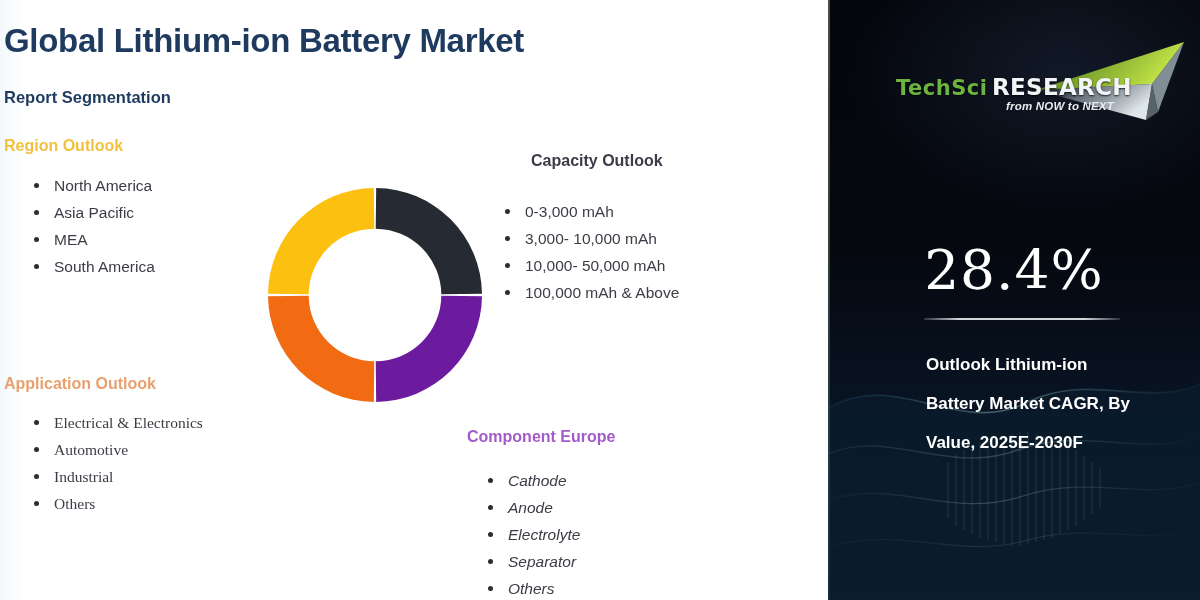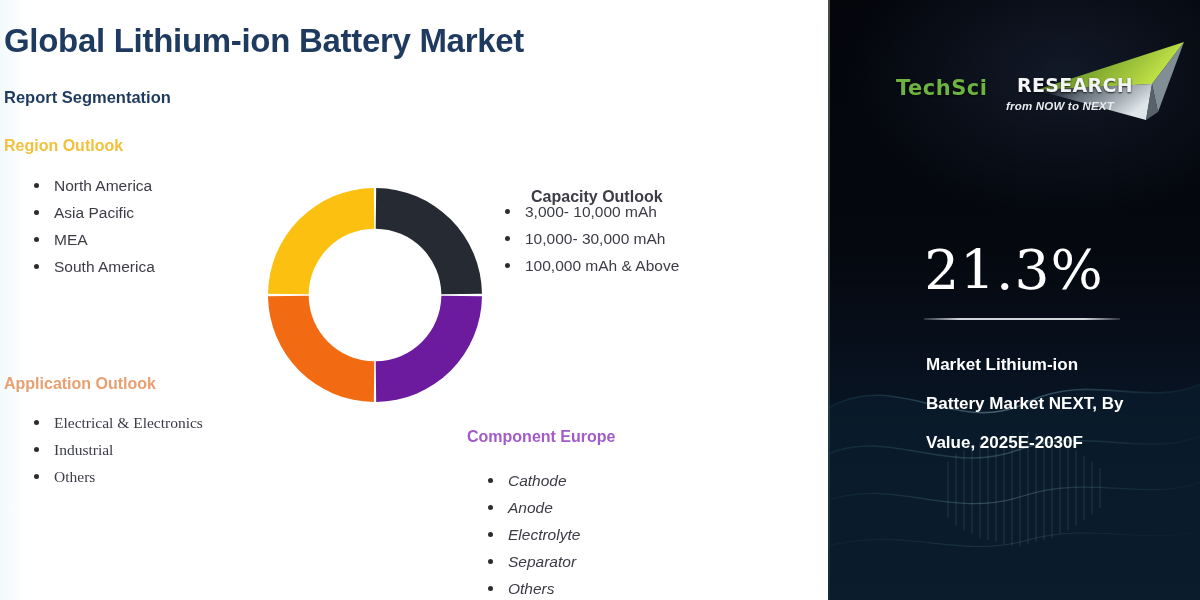--- a/index.html
+++ b/index.html
@@ -46,21 +46,21 @@
   }
 
   .outlook-heading {
     position: absolute;
     font-size: 16px;
     font-weight: bold;
     white-space: nowrap;
   }
   #region-heading      { left: 4px;   top: 137px; color: #f2c13c; }
   #application-heading { left: 4px;   top: 375px; color: #e8a070; }
-  #capacity-heading    { left: 531px; top: 152px; color: #3c3c46; margin-top: 36px; }
+  #capacity-heading    { left: 531px; top: 152px; color: #3c3c46; }
   #component-heading   { left: 467px; top: 428px; color: #a25bc9; }
 
   .bullet-list {
     position: absolute;
     margin: 4px;
     padding: 0;
     list-style: none;
   }
   .bullet-list li {
     position: relative;
@@ -138,28 +138,27 @@
     font-weight: bold;
     letter-spacing: 0.5px;
     color: #6cb33f;
     font-family: "DejaVu Sans", sans-serif;
     text-shadow: 0 1px 2px rgba(0,0,0,0.8);
     white-space: nowrap;
   }
   #logo-research {
     position: absolute;
     left: 104px; top: 26px;
-    font-size: 19px;
+    font-size: 23px;
     font-weight: bold;
     letter-spacing: 0.3px;
     color: #f2f4f5;
     font-family: "DejaVu Sans", sans-serif;
     text-shadow: 0 1px 2px rgba(0,0,0,0.8);
     white-space: nowrap;
-    margin-left: 25px;
   }
   #logo-tagline {
     position: absolute;
     left: 118px; top: 52px;
     font-size: 11.5px;
     font-style: italic;
     font-weight: bold;
     color: #e8ecee;
     letter-spacing: 0.2px;
     white-space: nowrap;
@@ -206,28 +205,30 @@
     <div class="outlook-heading" id="region-heading">Region Outlook</div>
     <ul class="bullet-list" id="region-list">
       <li>North America</li>
       <li>Asia Pacific</li>
       <li>MEA</li>
       <li>South America</li>
     </ul>
 
     <div class="outlook-heading" id="capacity-heading">Capacity Outlook</div>
     <ul class="bullet-list" id="capacity-list">
+      <li>0-3,000 mAh</li>
       <li>3,000- 10,000 mAh</li>
-      <li>10,000- 30,000 mAh</li>
+      <li>10,000- 50,000 mAh</li>
       <li>100,000 mAh &amp; Above</li>
     </ul>
 
     <div class="outlook-heading" id="application-heading">Application Outlook</div>
     <ul class="bullet-list" id="application-list">
       <li>Electrical &amp; Electronics</li>
+      <li>Automotive</li>
       <li>Industrial</li>
       <li>Others</li>
     </ul>
 
     <div class="outlook-heading" id="component-heading">Component Europe</div>
     <ul class="bullet-list" id="component-list">
       <li>Cathode</li>
       <li>Anode</li>
       <li>Electrolyte</li>
       <li>Separator</li>
@@ -309,22 +310,22 @@
         <path d="M2,50 L150,2 L118,44 Z" fill="url(#ag)"></path>
         <path d="M2,50 L118,44 L112,80 Z" fill="url(#ag2)"></path>
         <path d="M118,44 L150,2 L124,72 Z" fill="#97a4ac" opacity="0.85"></path>
         <path d="M112,80 L118,44 L124,72 Z" fill="#5f6b73" opacity="0.9"></path>
       </svg>
       <div id="logo-techsci">TechSci</div>
       <div id="logo-research">RESEARCH</div>
       <div id="logo-tagline">from NOW to NEXT</div>
     </div>
 
-    <div id="cagr-value">21.3%</div>
+    <div id="cagr-value">28.4%</div>
     <div id="cagr-divider"></div>
     <div id="cagr-caption">
-      <div>Market Lithium-ion</div>
-      <div>Battery Market NEXT, By</div>
+      <div>Outlook Lithium-ion</div>
+      <div>Battery Market CAGR, By</div>
       <div>Value, 2025E-2030F</div>
     </div>
   </div>
 
 </div>
 
 </body></html>

